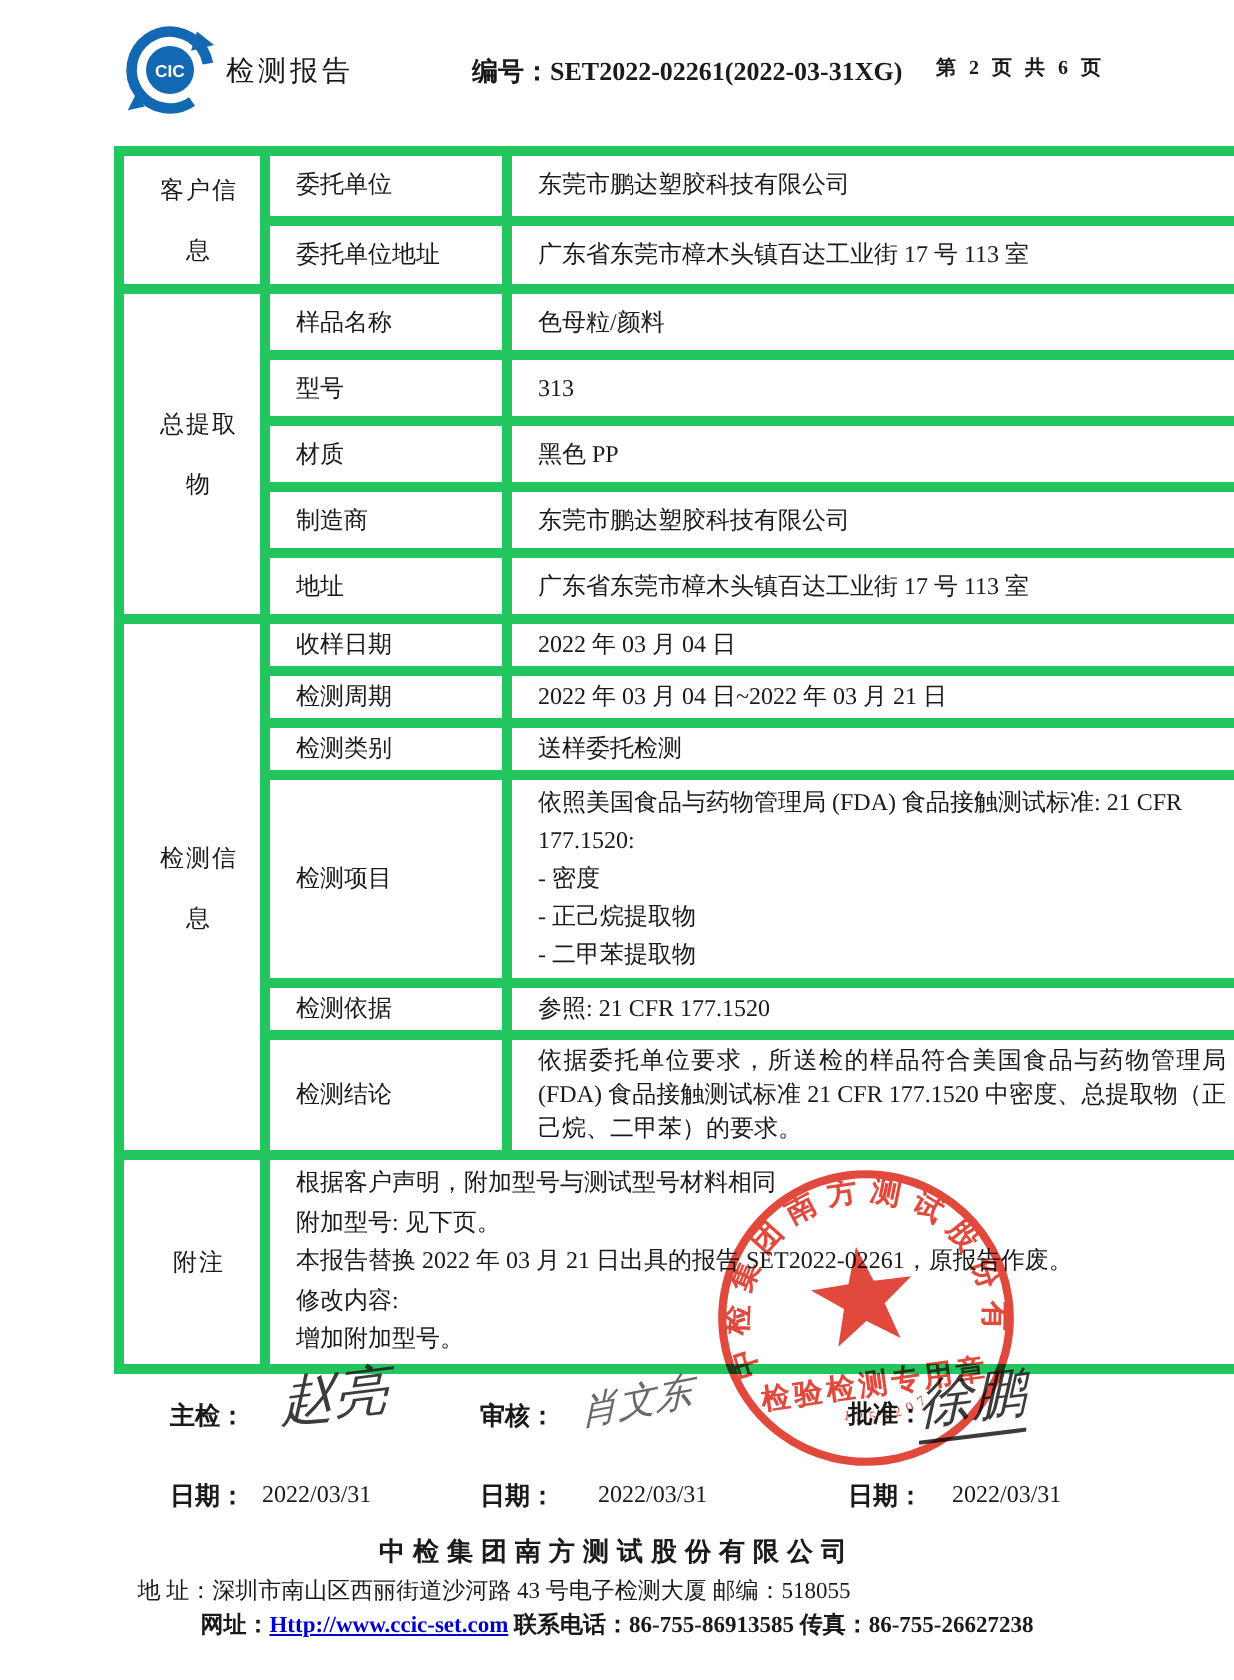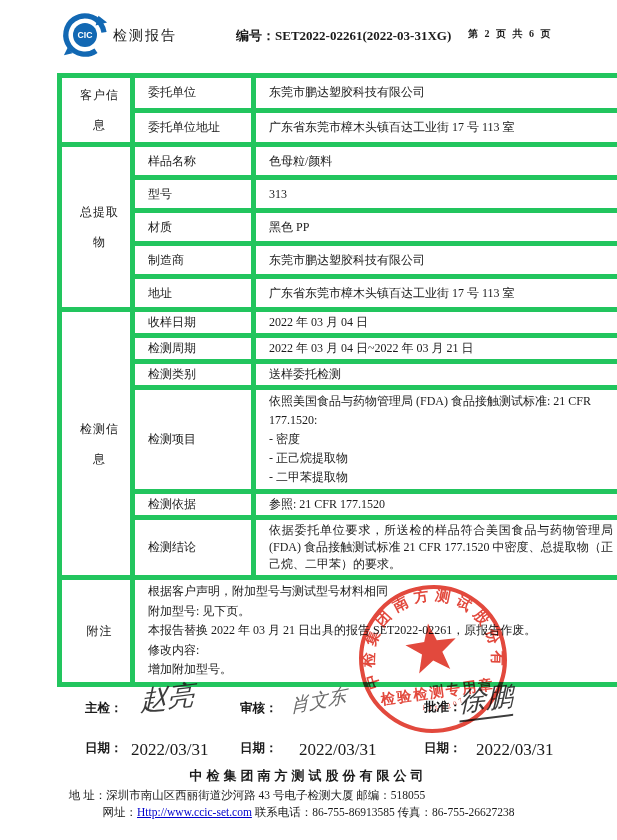--- a/index.html
+++ b/index.html
@@ -42,32 +42,32 @@
   .sig-area{left:0;top:0;width:617px;height:840px;pointer-events:none;}
   .role{position:absolute;font-size:12.5px;font-weight:bold;}
   .sig{
     position:absolute;font-size:27px;color:#222;
     font-style:italic;white-space:nowrap;
     transform:rotate(-7deg) skewX(-6deg);opacity:.88;
   }
   .sig.small{font-size:19px;color:#555;transform:rotate(-11deg) skewX(-10deg);}
   .sig.last{border-bottom:2px solid #222;}
   .dlab{position:absolute;font-size:12.5px;font-weight:bold;}
-  .dval{position:absolute;font-size:17px;}
+  .dval{position:absolute;font-size:12px;}
   
   .stamp{
     left:356px;top:582px;width:154px;height:154px;
     transform:rotate(-8deg);mix-blend-mode:multiply;opacity:.92;
     pointer-events:none;z-index:5;
   }
   
   .ft-company{left:0;top:767px;width:617px;text-align:center;
     font-size:13px;font-weight:bold;letter-spacing:4px;}
   .ft-line1{left:0;top:788px;width:494px;text-align:center;font-size:11.5px;}
-  .ft-line2{left:0;top:805px;width:617px;text-align:center;font-size:11.5px;}
+  .ft-line2{left:0;top:805px;width:617px;text-align:center;font-size:11.5px;font-weight:bold;}
   .ft-link{color:#0000cc;text-decoration:underline;pointer-events:auto;}
 </style>
 </head>
 <body>
 
 <div class="page">
 
   <div class="abs logo-box">
     <svg width="50" height="48" viewBox="0 0 52 50">
       <circle cx="26" cy="25" r="20" fill="none" stroke="#1268b3" stroke-width="5.5" stroke-dasharray="103 23" transform="rotate(55 26 25)"></circle>

